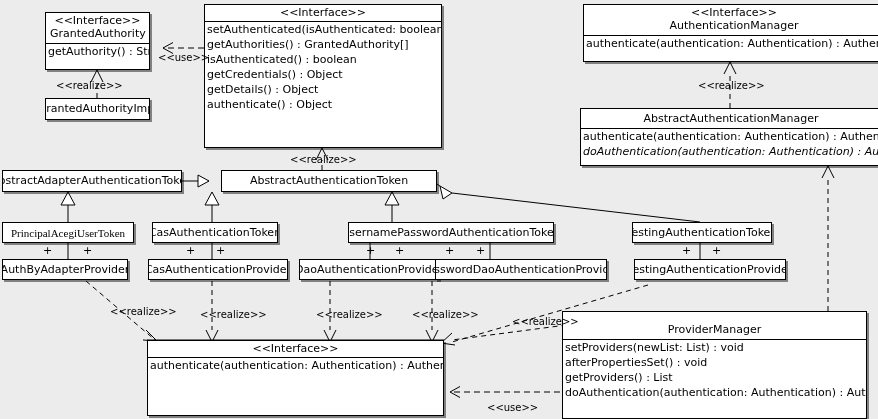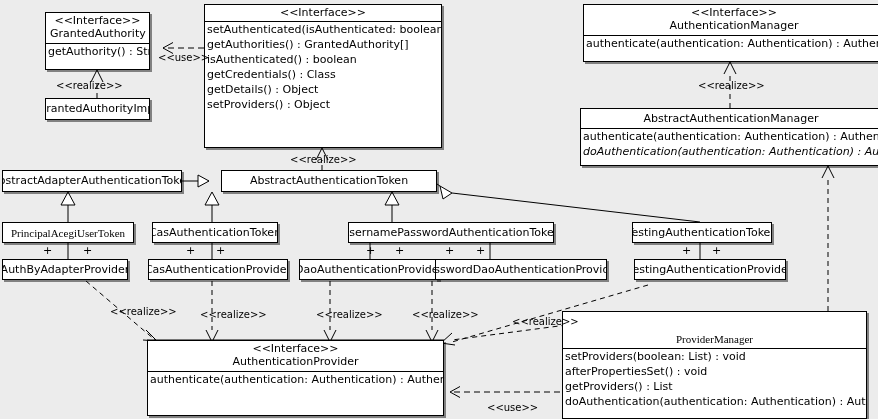--- a/index.html
+++ b/index.html
@@ -156,23 +156,23 @@
   </div>
 
   <div class="umlbox" style="left:204px;top:4px;width:238px;height:144px;">
     <div class="hdr">
       <div class="stereo">&lt;&lt;Interface&gt;&gt;</div>
     </div>
     <div class="divider ops">
       <div class="op">setAuthenticated(isAuthenticated: boolean) : void</div>
       <div class="op">getAuthorities() : GrantedAuthority[]</div>
       <div class="op">isAuthenticated() : boolean</div>
-      <div class="op">getCredentials() : Class</div>
+      <div class="op">getCredentials() : Object</div>
       <div class="op">getDetails() : Object</div>
-      <div class="op">setProviders() : Object</div>
+      <div class="op">authenticate() : Object</div>
     </div>
   </div>
 
   <div class="umlbox" style="left:583px;top:4px;width:302px;height:58px;">
     <div class="hdr">
       <div class="stereo">&lt;&lt;Interface&gt;&gt;</div>
       <div class="cname">AuthenticationManager</div>
     </div>
     <div class="divider ops">
       <div class="op">authenticate(authentication: Authentication) : Authentication</div>
@@ -229,33 +229,32 @@
     <div class="cname">PasswordDaoAuthenticationProvider</div>
   </div>
 
   <div class="umlbox simple" style="left:634px;top:259px;width:152px;height:21px;">
     <div class="cname">TestingAuthenticationProvider</div>
   </div>
 
   <div class="umlbox" style="left:147px;top:340px;width:297px;height:76px;">
     <div class="hdr">
       <div class="stereo">&lt;&lt;Interface&gt;&gt;</div>
-      <div class="cname">AuthenticationProvider</div>
     </div>
     <div class="divider ops">
       <div class="op">authenticate(authentication: Authentication) : Authentication</div>
     </div>
   </div>
 
   <div class="umlbox" style="left:562px;top:311px;width:305px;height:108px;">
-    <div class="hdr" style="padding-top:20px;font-family:Liberation Serif, serif;">
+    <div class="hdr" style="padding-top:11px;">
       <div class="cname">ProviderManager</div>
     </div>
     <div class="divider ops">
-      <div class="op">setProviders(boolean: List) : void</div>
+      <div class="op">setProviders(newList: List) : void</div>
       <div class="op">afterPropertiesSet() : void</div>
       <div class="op">getProviders() : List</div>
       <div class="op">doAuthentication(authentication: Authentication) : Authentication</div>
     </div>
   </div>
 
   <div class="edgelabel" style="left:158px;top:52px;">&lt;&lt;use&gt;&gt;</div>
 
   <div class="edgelabel" style="left:56px;top:80px;">&lt;&lt;realize&gt;&gt;</div>
 

